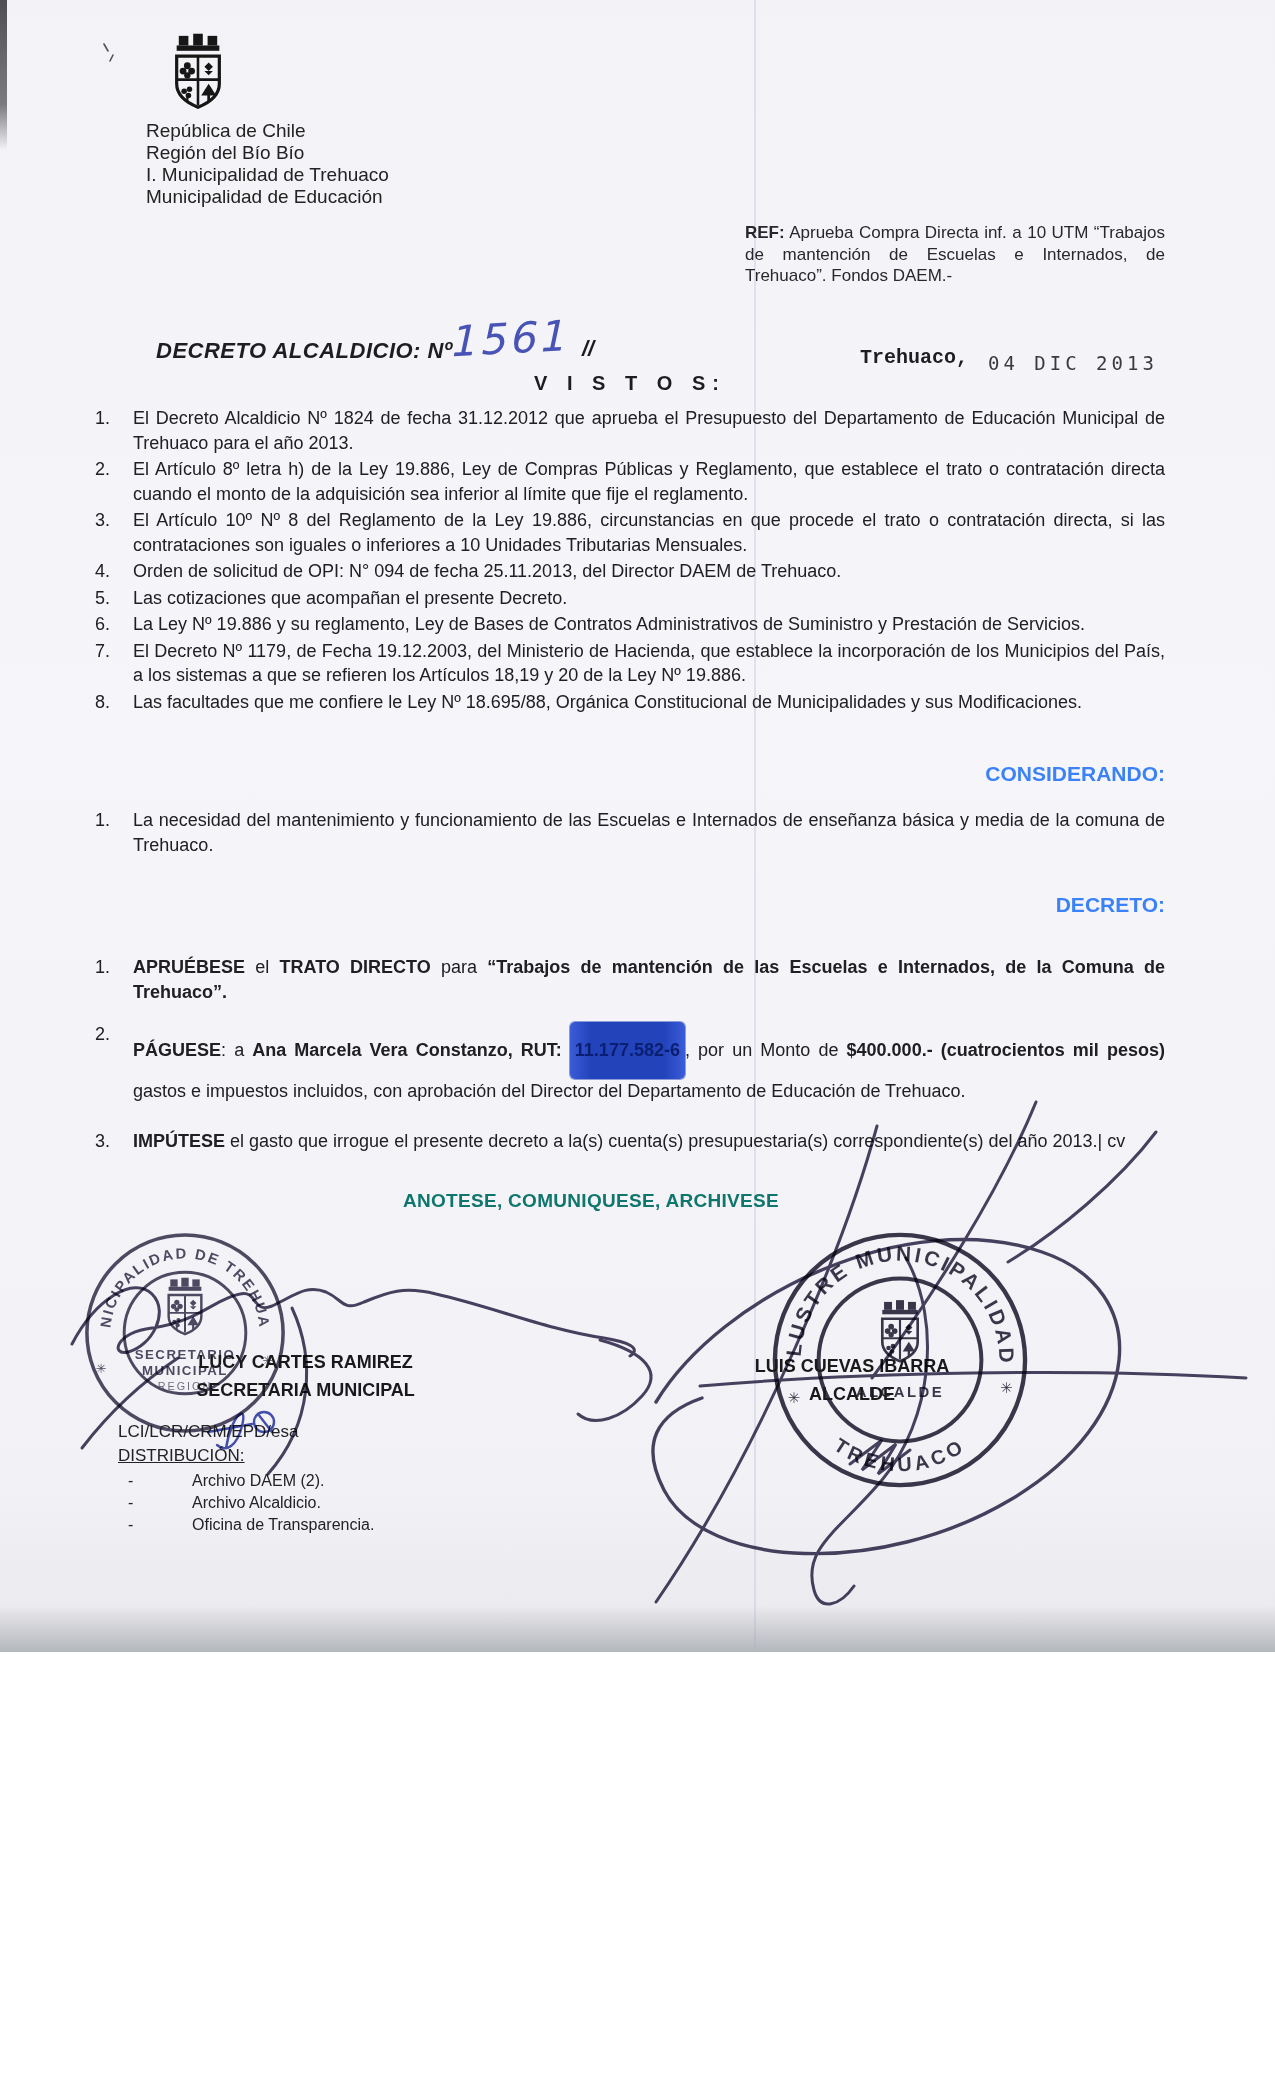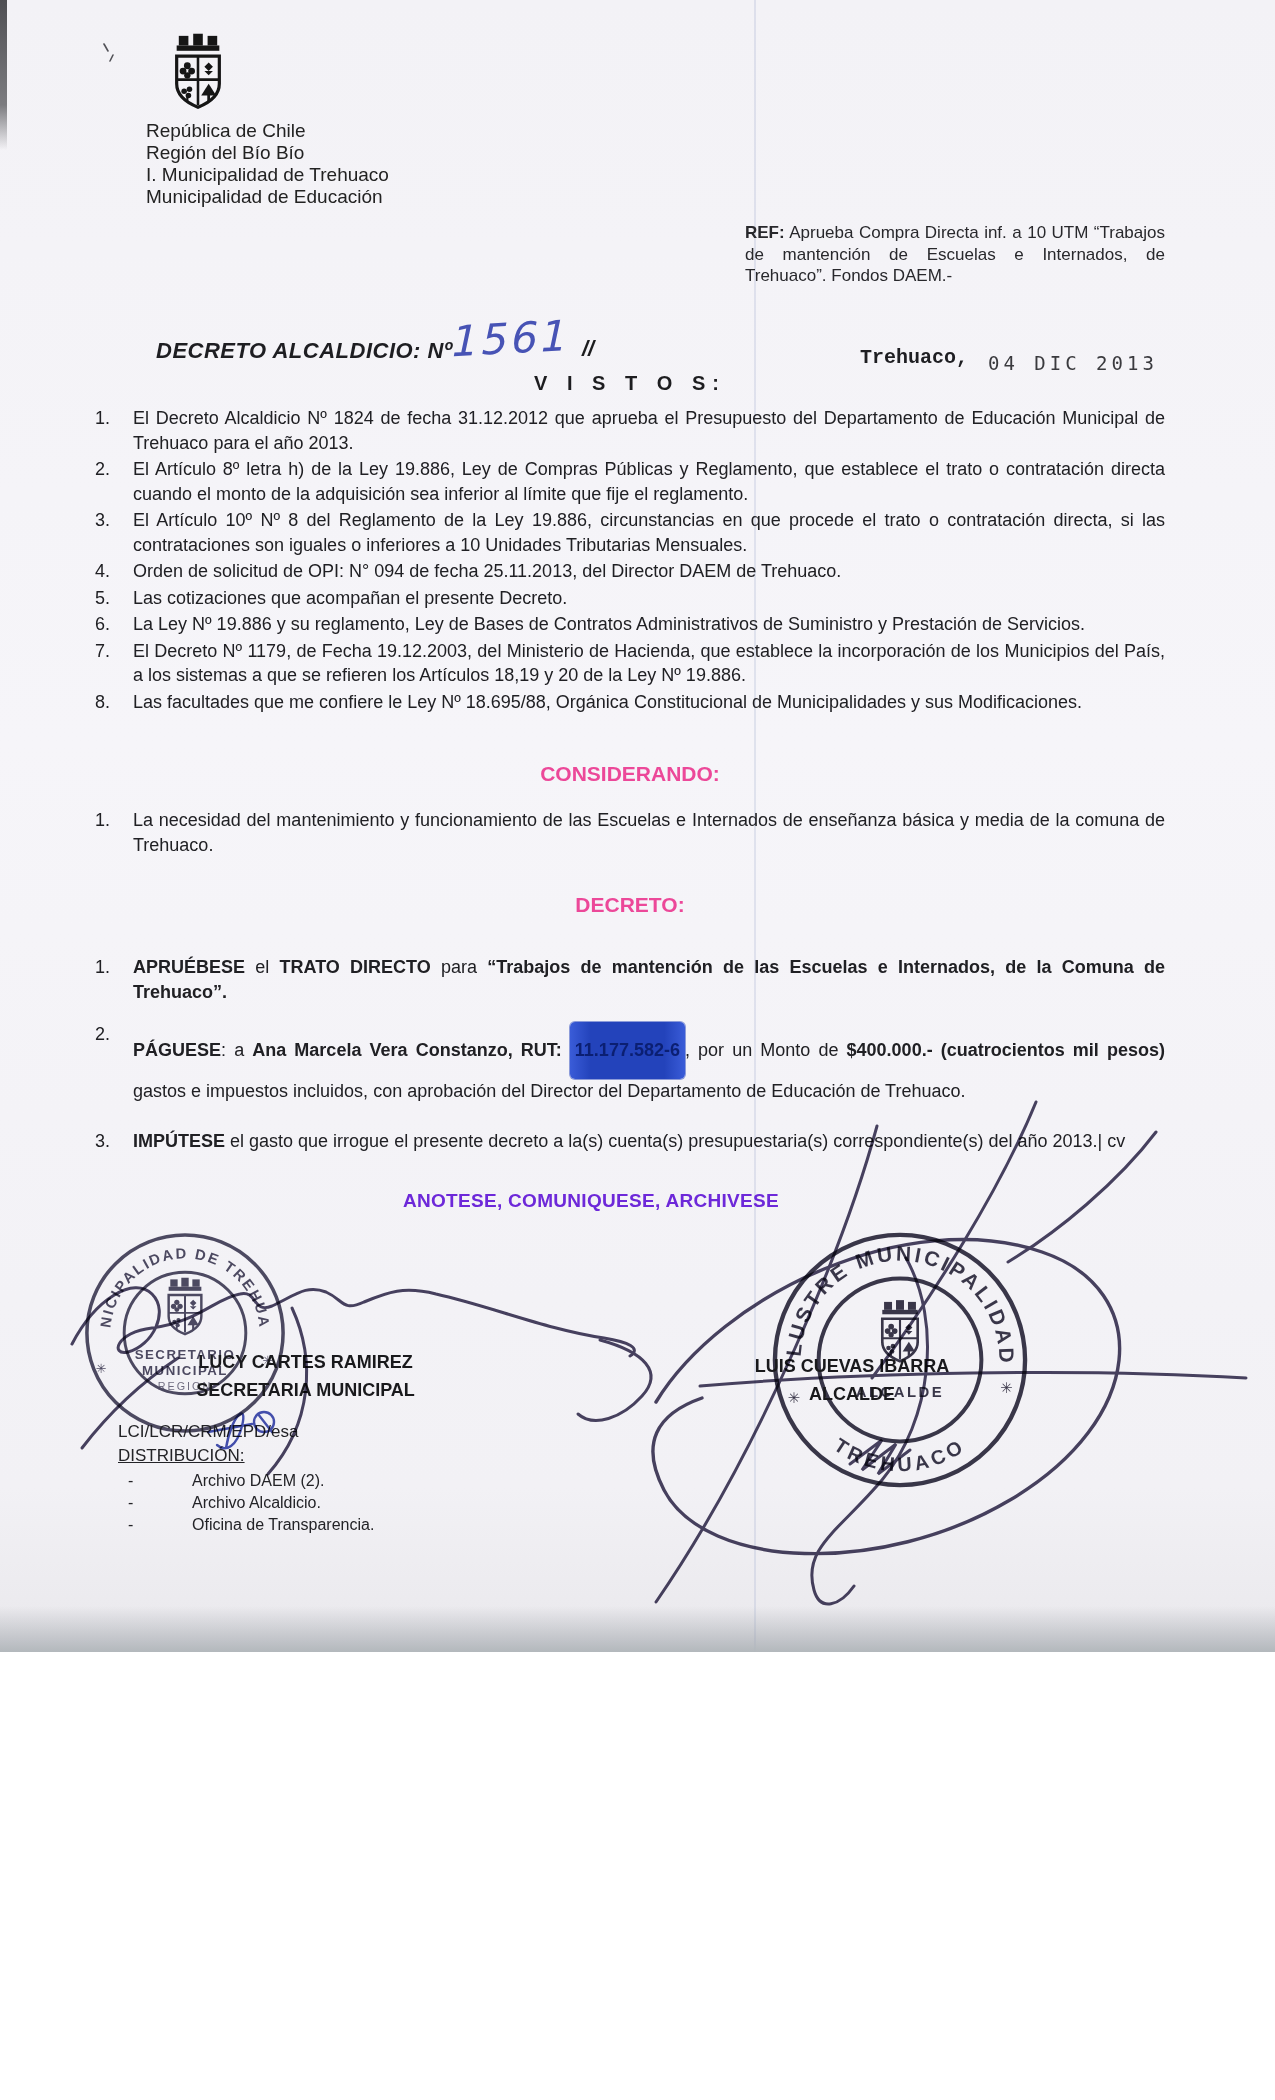--- a/index.html
+++ b/index.html
@@ -36,25 +36,25 @@
   .decree-number{position:absolute;left:452px;top:314px;font-size:42px;color:#4753b5;
                  font-family:"DejaVu Sans",sans-serif;font-style:italic;letter-spacing:3px;
                  transform:rotate(-3deg) skewX(-4deg);font-weight:300;}
   .decree-slashes{position:absolute;left:582px;top:336px;font-size:22px;font-weight:bold;font-style:italic;}
   .dateline-city{position:absolute;left:860px;top:346px;font-size:20px;font-weight:bold;color:#1e1e22;font-family:Liberation Mono, monospace;}
   .dateline-stamp{position:absolute;left:988px;top:352px;font-size:19px;letter-spacing:4px;
                   font-family:"DejaVu Sans Mono",monospace;color:#3a3a3e;}
   
   .h-vistos{position:absolute;left:95px;top:372px;width:1070px;text-align:center;
             font-size:20px;font-weight:bold;letter-spacing:7px;color:#1d1d20;}
-  .h-center{position:absolute;left:95px;width:1070px;text-align:center;font-size:21px;font-weight:bold;color:#ec4899;}
+  .h-center{position:absolute;left:95px;width:1070px;text-align:right;font-size:21px;font-weight:bold;color:#3b82f6;}
   .h-considerando{top:762px;}
   .h-decreto{top:893px;}
   .closing{position:absolute;left:96px;top:1190px;width:990px;text-align:center;
-           font-size:19px;font-weight:bold;letter-spacing:.3px;color:#6d28d9;}
+           font-size:19px;font-weight:bold;letter-spacing:.3px;color:#0f766e;}
   
   .list{position:absolute;left:95px;width:1070px;font-size:18px;line-height:24.5px;color:#202024;}
   .vistos-list{top:406px;}
   .considerando-list{top:808px;}
   .decreto-list{top:955px;}
   .li{display:flex;margin-bottom:2px;}
   .decreto-list .li-1{margin-bottom:18px;}
   .decreto-list .li-2{margin-bottom:26px;}
   .num{flex:0 0 38px;}
   .txt{flex:1;text-align:justify;}

